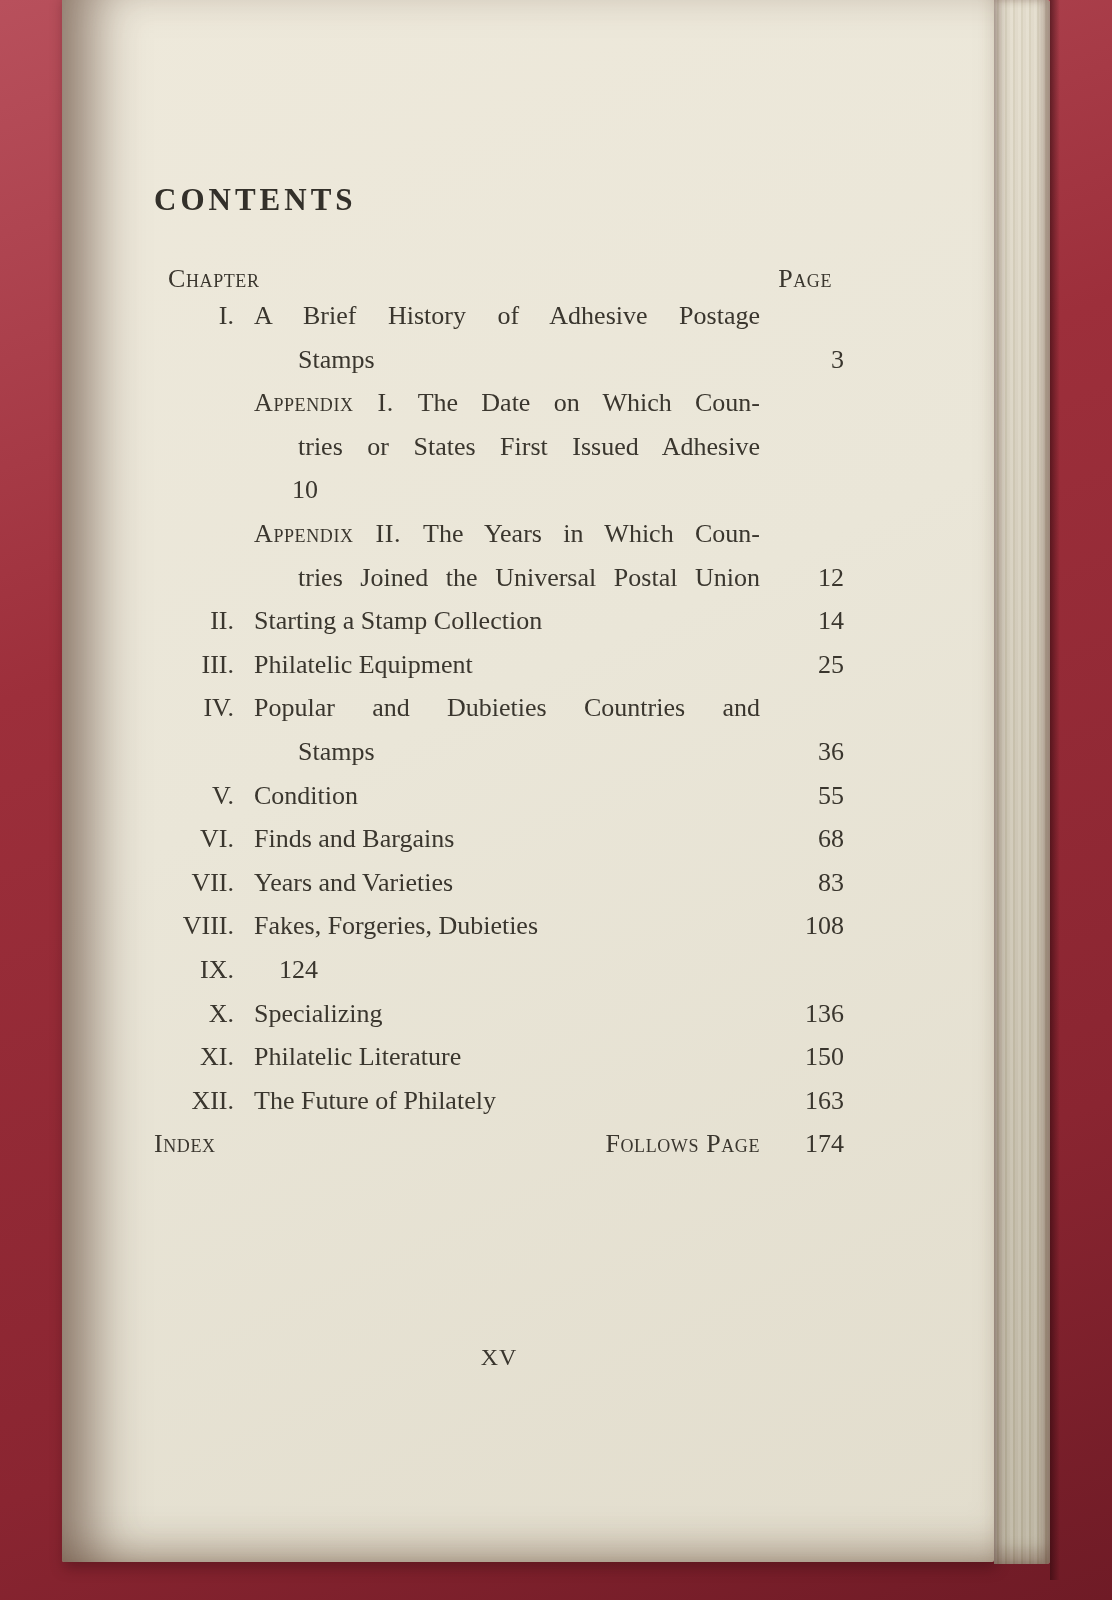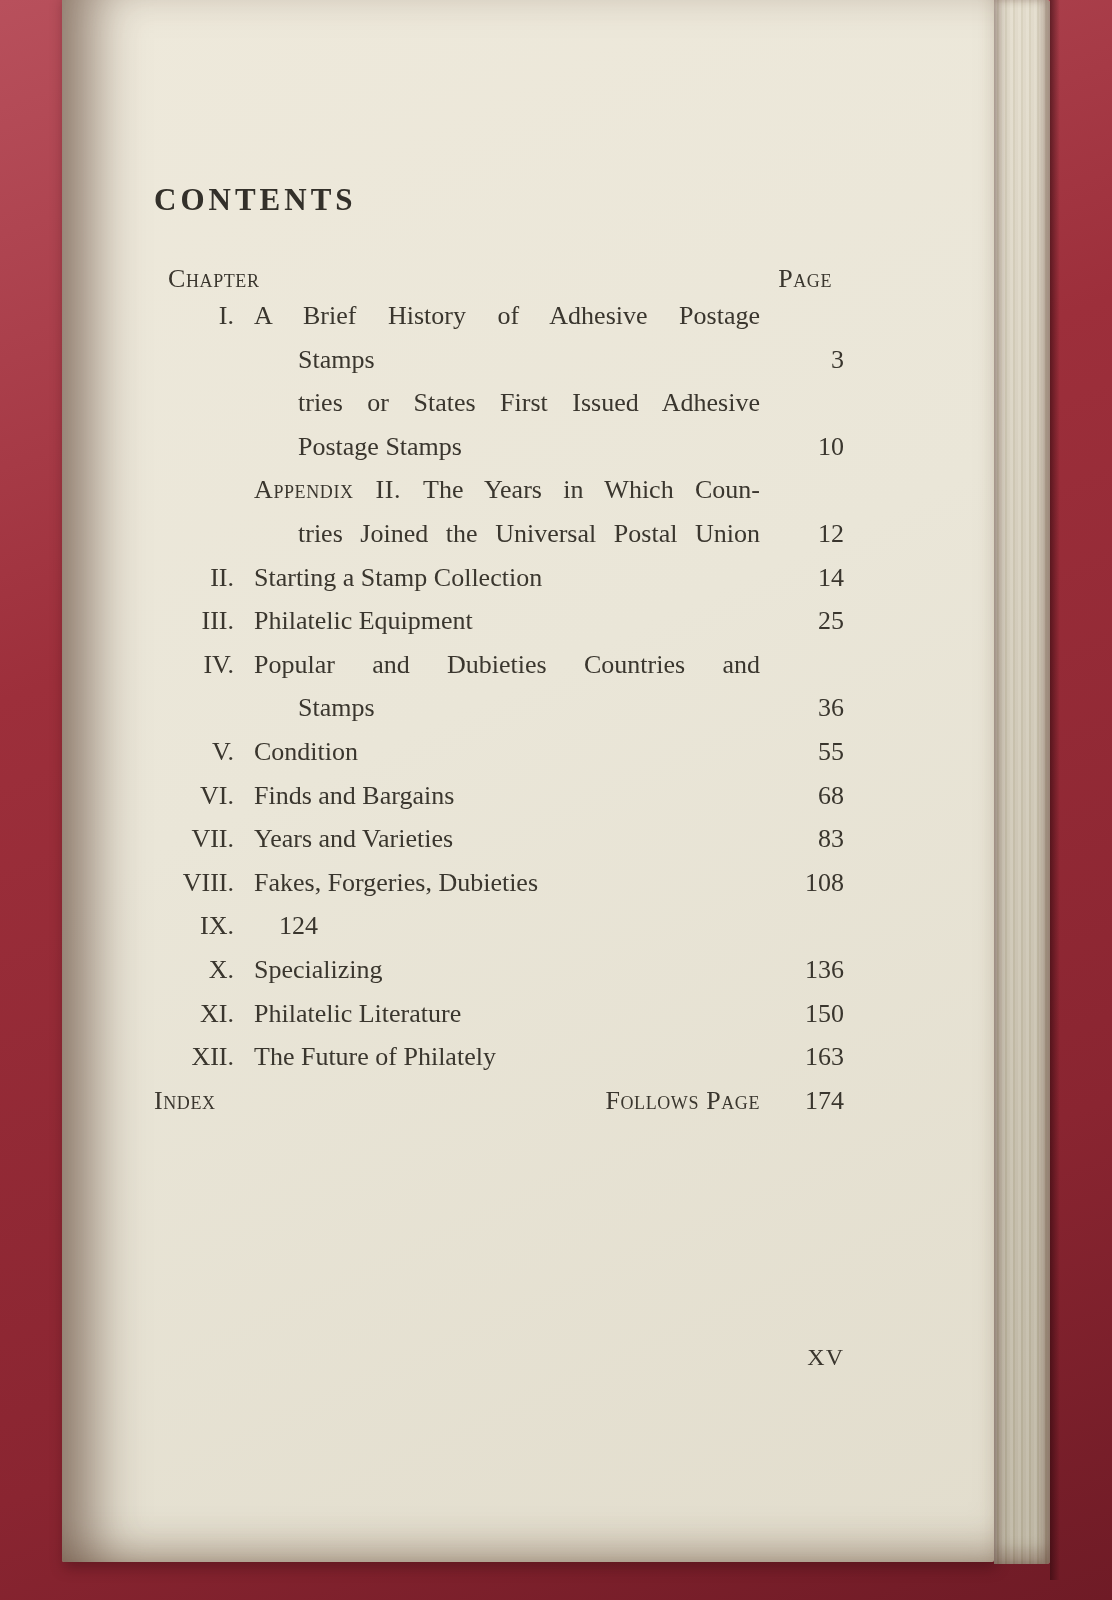--- a/index.html
+++ b/index.html
@@ -78,21 +78,21 @@
   .index-row {
     display: flex;
     line-height: 43.6px;
   }
   .index-row .follows { margin-left: auto; }
   .index-row .col-page { }
   .folio {
     position: absolute;
     top: 1352px; left: 0;
     width: 690px;
-    text-align: right;
+    text-align: center;
     font-size: 24px;
     letter-spacing: 1px;
   }
 </style>
 </head>
 <body>
 
 <div class="page-edges"></div>
 <div class="seam"></div>
 
@@ -102,23 +102,23 @@
     <div class="toc-title">CONTENTS</div>
 
     <div class="toc-header">
       <span class="sc chapter-label">Chapter</span>
       <span class="sc page-label">Page</span>
     </div>
 
     <div id="toc-lines">
         <div class="toc-row"><div class="col-num">I.</div><div class="col-text just"><span>A Brief History of Adhesive Postage</span></div><div class="col-page"></div></div>
         <div class="toc-row"><div class="col-num"></div><div class="col-text ind1"><span>Stamps</span></div><div class="col-page">3</div></div>
-        <div class="toc-row"><div class="col-num"></div><div class="col-page"></div></div>
+        <div class="toc-row"><div class="col-num"></div><div class="col-text just"><span class="sc">Appendix I. </span><span>The Date on Which Coun-</span></div><div class="col-page"></div></div>
         <div class="toc-row"><div class="col-num"></div><div class="col-text ind1 just"><span>tries or States First Issued Adhesive</span></div><div class="col-page"></div></div>
-        <div class="toc-row"><div class="col-num"></div><div class="col-text ind1"><span>Postage Stamps</span></div><div class="col-page">10</div></div>
+        <div class="toc-row"><div class="col-num"></div><div class="col-page">10</div></div>
         <div class="toc-row"><div class="col-num"></div><div class="col-text just"><span class="sc">Appendix II. </span><span>The Years in Which Coun-</span></div><div class="col-page"></div></div>
         <div class="toc-row"><div class="col-num"></div><div class="col-text ind1 just"><span>tries Joined the Universal Postal Union</span></div><div class="col-page">12</div></div>
         <div class="toc-row"><div class="col-num">II.</div><div class="col-text"><span>Starting a Stamp Collection</span></div><div class="col-page">14</div></div>
         <div class="toc-row"><div class="col-num">III.</div><div class="col-text"><span>Philatelic Equipment</span></div><div class="col-page">25</div></div>
         <div class="toc-row"><div class="col-num">IV.</div><div class="col-text just"><span>Popular and Dubieties Countries and</span></div><div class="col-page"></div></div>
         <div class="toc-row"><div class="col-num"></div><div class="col-text ind1"><span>Stamps</span></div><div class="col-page">36</div></div>
         <div class="toc-row"><div class="col-num">V.</div><div class="col-text"><span>Condition</span></div><div class="col-page">55</div></div>
         <div class="toc-row"><div class="col-num">VI.</div><div class="col-text"><span>Finds and Bargains</span></div><div class="col-page">68</div></div>
         <div class="toc-row"><div class="col-num">VII.</div><div class="col-text"><span>Years and Varieties</span></div><div class="col-page">83</div></div>
         <div class="toc-row"><div class="col-num">VIII.</div><div class="col-text"><span>Fakes, Forgeries, Dubieties</span></div><div class="col-page">108</div></div>

